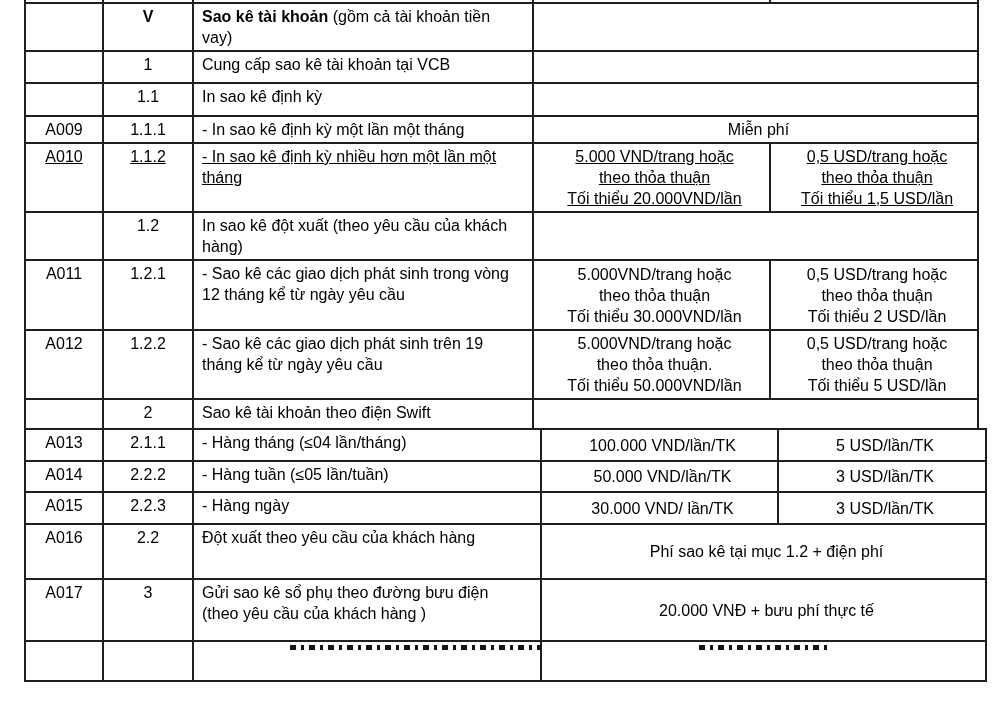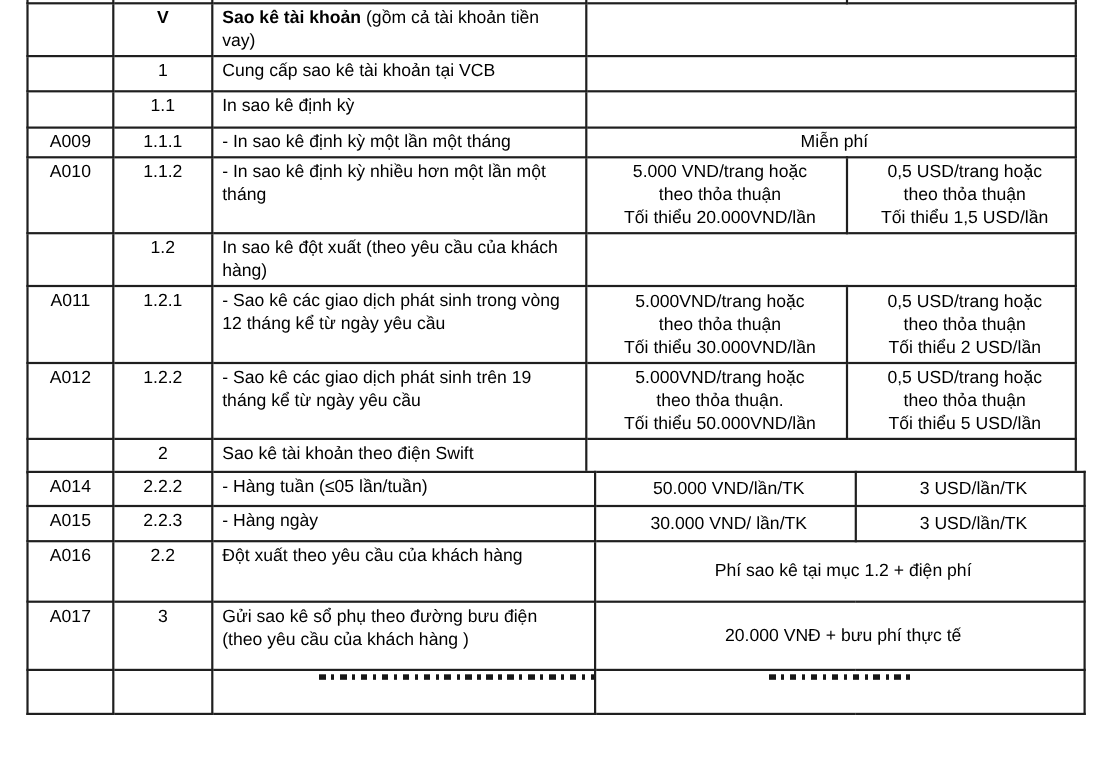--- a/index.html
+++ b/index.html
@@ -64,21 +64,21 @@
           <td class="feec" colspan="2"></td>
         </tr>
         <tr style="height: 20px;">
           <td class="code">A009</td>
           <td class="num">1.1.1</td>
           <td class="desc">
             <div><span>- In sao kê định kỳ một lần một tháng</span></div>
           </td>
           <td class="feec" colspan="2">Miễn phí</td>
         </tr>
-        <tr style="height: 65px;">
+        <tr style="height: 65px; text-decoration: underline;">
           <td class="code">A010</td>
           <td class="num">1.1.2</td>
           <td class="desc">
             <div><span>- In sao kê định kỳ nhiều hơn một lần một tháng</span></div>
           </td>
           <td class="feec">5.000 VND/trang hoặc<br>theo thỏa thuận<br>Tối thiểu 20.000VND/lần</td>
           <td class="feec">0,5 USD/trang hoặc<br>theo thỏa thuận<br>Tối thiểu 1,5 USD/lần</td>
         </tr>
         <tr style="height: 43px;">
           <td class="code"></td>
@@ -119,20 +119,29 @@
 
   <table class="fee" id="t1">
     <colgroup>
       <col style="width:78px">
         <col style="width:90px">
         <col style="width:340px">
       <col style="width:237px">
         <col style="width:208px">
     </colgroup>
     <tbody>
+        <tr style="height: 32px;">
+          <td class="code">A013</td>
+          <td class="num">2.1.1</td>
+          <td class="desc">
+            <div><span>- Hàng tháng (≤04 lần/tháng)</span></div>
+          </td>
+          <td class="feec">100.000 VND/lần/TK</td>
+          <td class="feec">5 USD/lần/TK</td>
+        </tr>
         <tr style="height: 31px;">
           <td class="code">A014</td>
           <td class="num">2.2.2</td>
           <td class="desc">
             <div><span>- Hàng tuần  (≤05 lần/tuần)</span></div>
           </td>
           <td class="feec">50.000 VND/lần/TK</td>
           <td class="feec">3 USD/lần/TK</td>
         </tr>
         <tr style="height: 32px; margin-left: 40px;">

